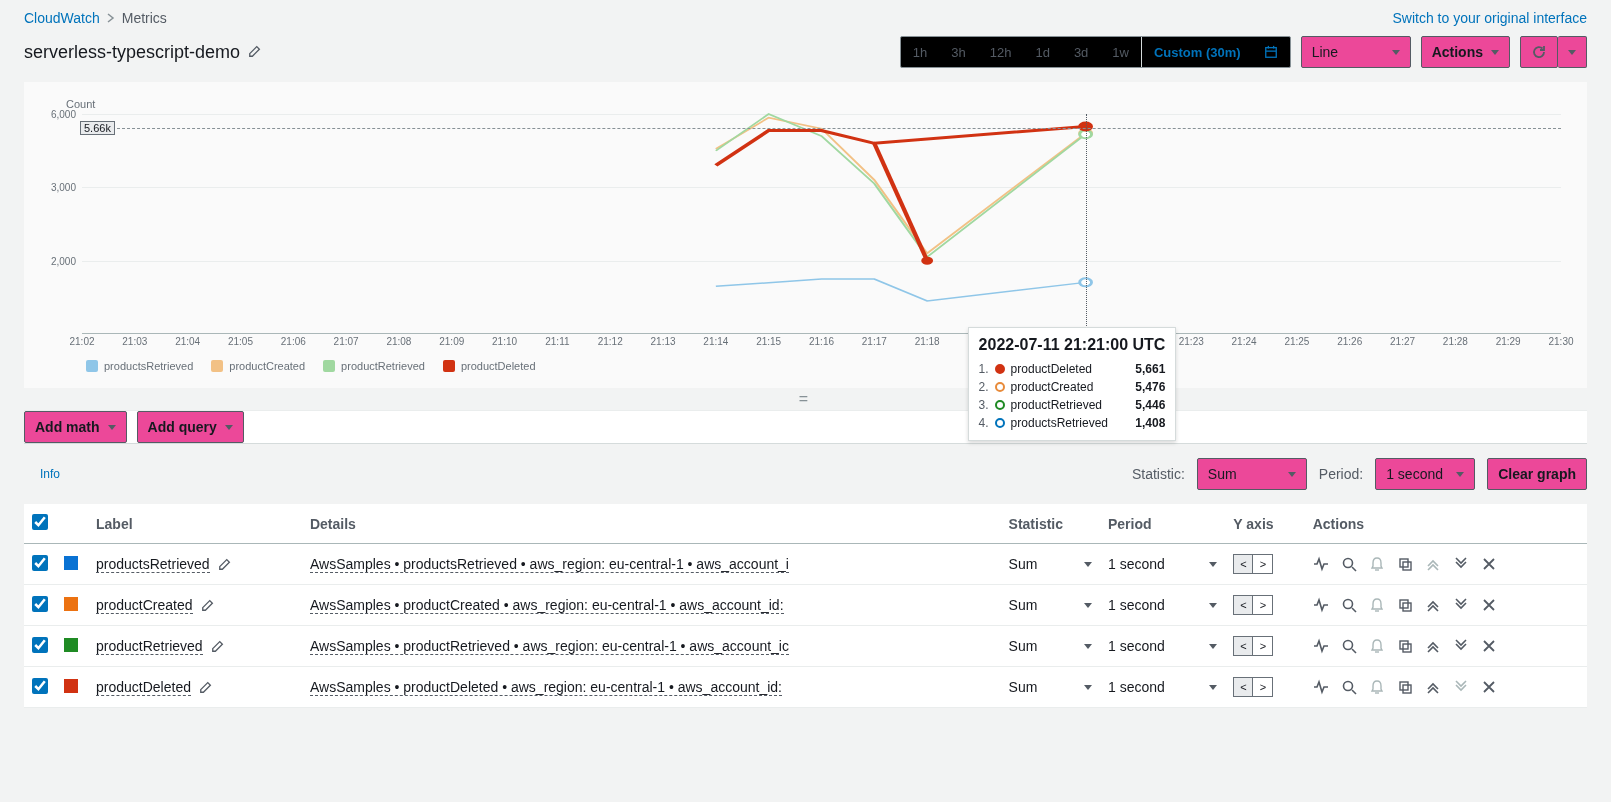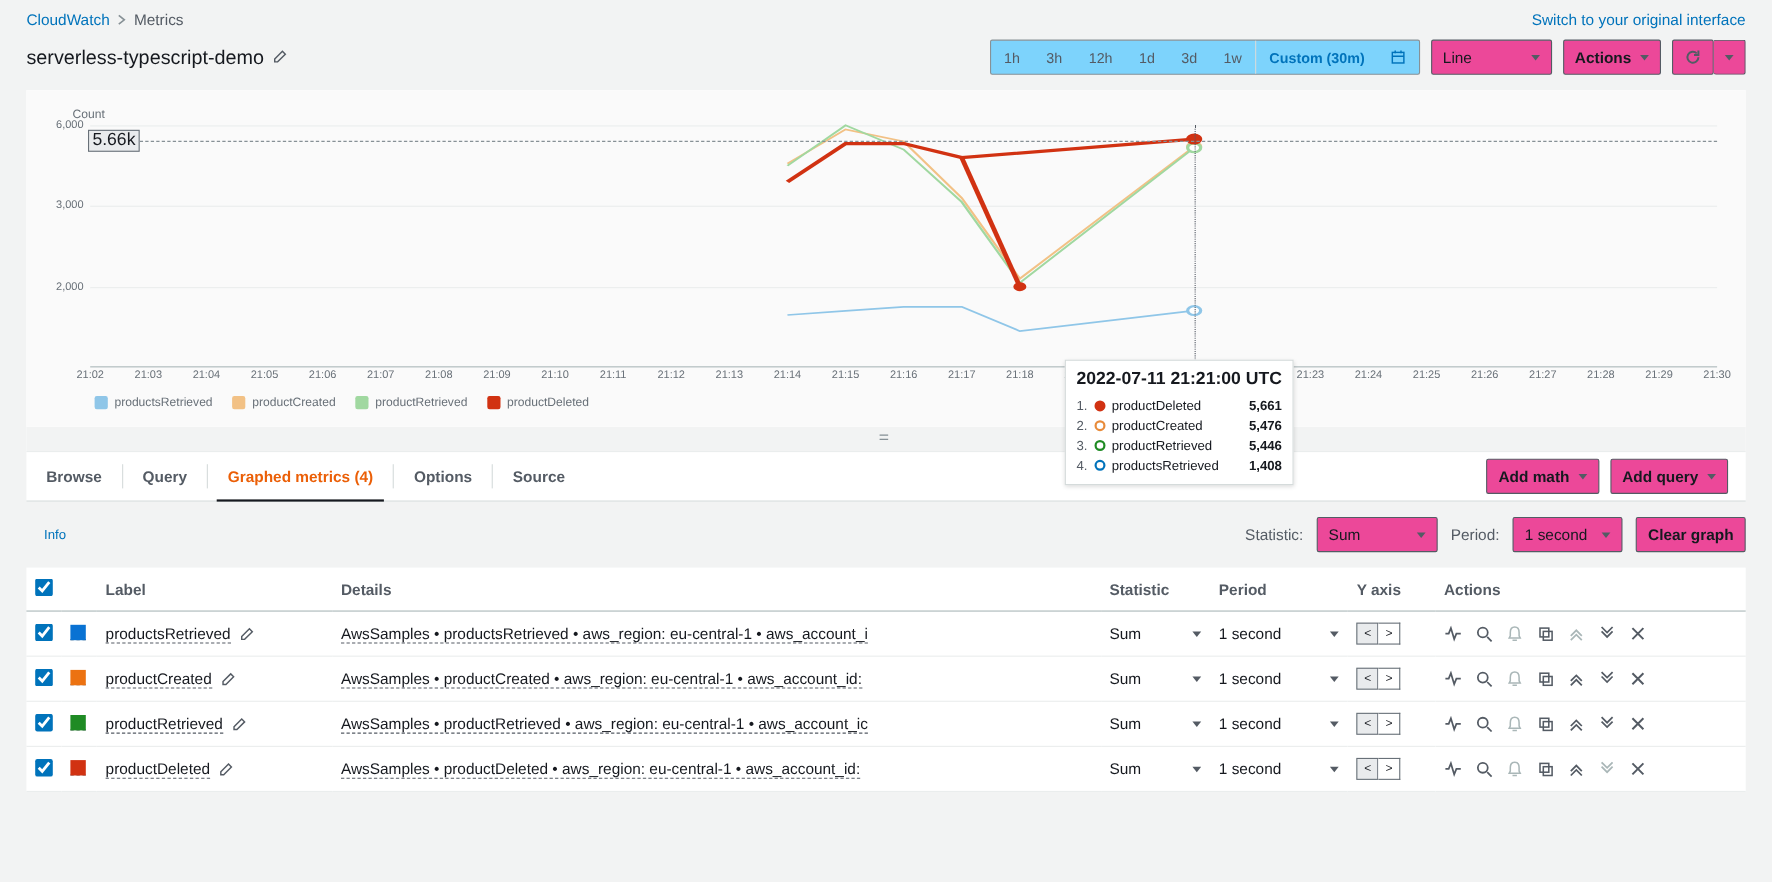--- a/index.html
+++ b/index.html
@@ -45,21 +45,21 @@
 
   .toolbar-right {
     display: flex;
     align-items: center;
     gap: 10px;
   }
   .time-picker {
     display: flex;
     border: 1px solid #879196;
     border-radius: 2px;
-    background: #7dd3fc;
+    background: #000000;
     height: 32px;
     align-items: stretch;
   }
   .time-picker .opt {
     padding: 0 12px;
     display: flex;
     align-items: center;
     cursor: pointer;
     color: #545b64;
     font-size: 13px;
@@ -124,21 +124,21 @@
   .hover-hline {
     position: absolute; left: 0; right: 0;
     border-top: 1px dashed #879196;
     z-index: 2;
   }
   .hover-badge {
     position: absolute;
     left: -2px;
     transform: translateY(-50%);
     background: #e9ebed; border: 1px solid #687078;
-    font-size: 16px; padding: 0 3px; color: #16191f;
+    font-size: 11px; padding: 0 3px; color: #16191f;
     z-index: 3;
     text-align: center;
   }
 
   svg.lines { position: absolute; left: 0; top: 0; width: 100%; height: calc(100% - 20px); overflow: visible; }
 
   .vline {
     position: absolute;
     top: 0; bottom: 0;
     border-left: 1px dotted #545b64;
@@ -464,31 +464,20 @@
               </span>
               <span class="val">1,408</span>
             </div>
           </div>
       </div>
     </div>
     <div class="drag-handle">=</div>
   </div>
 
   <div class="tabs">
-    <div class="tablist" id="tablist">
-        <div class="tab">Browse</div>
-        <div class="tab-sep"></div>
-        <div class="tab">Query</div>
-        <div class="tab-sep"></div>
-        <div class="tab active">Graphed metrics (4)</div>
-        <div class="tab-sep"></div>
-        <div class="tab">Options</div>
-        <div class="tab-sep"></div>
-        <div class="tab">Source</div>
-      </div>
     <div class="tab-actions">
       <div class="btn">
         <span>Add math</span>
         <span class="caret"></span>
       </div>
       <div class="btn">
         <span>Add query</span>
         <span class="caret"></span>
       </div>
     </div>

